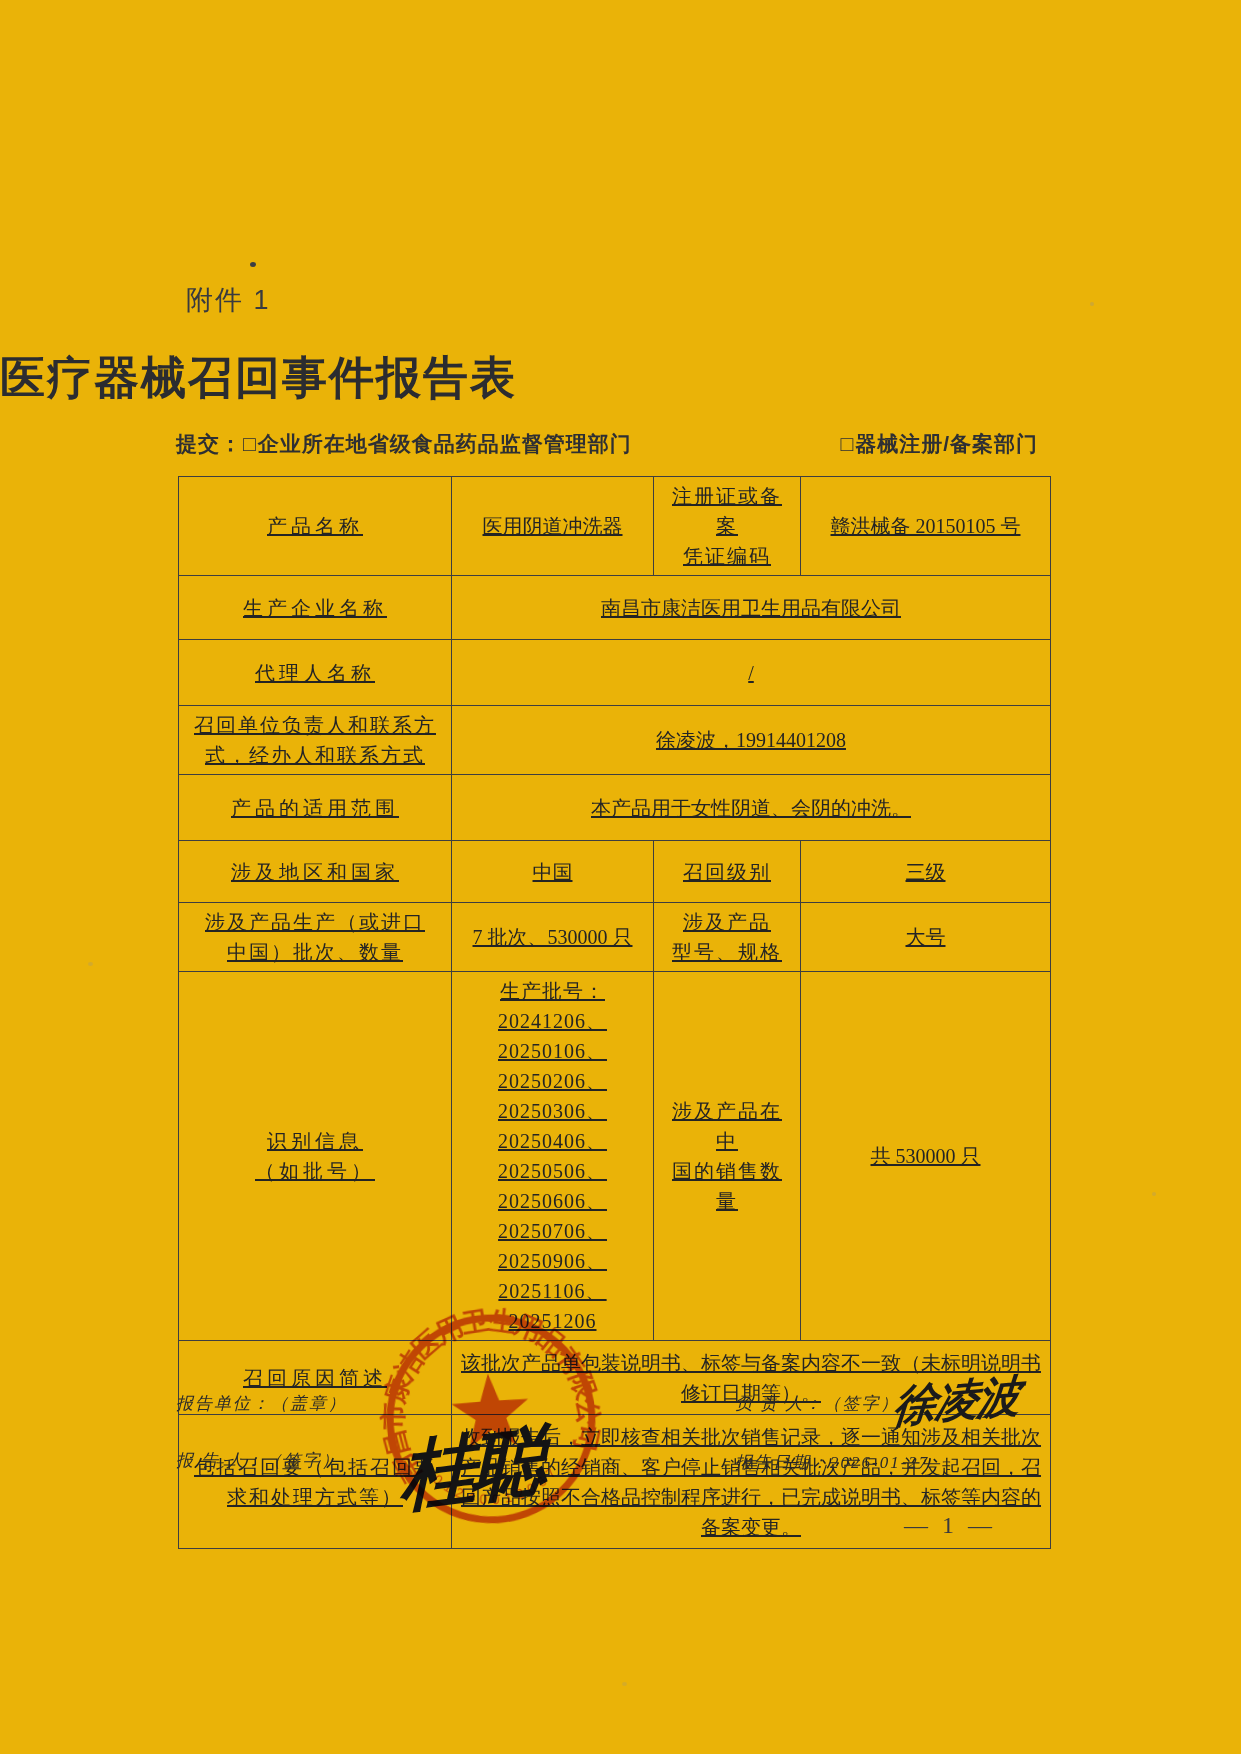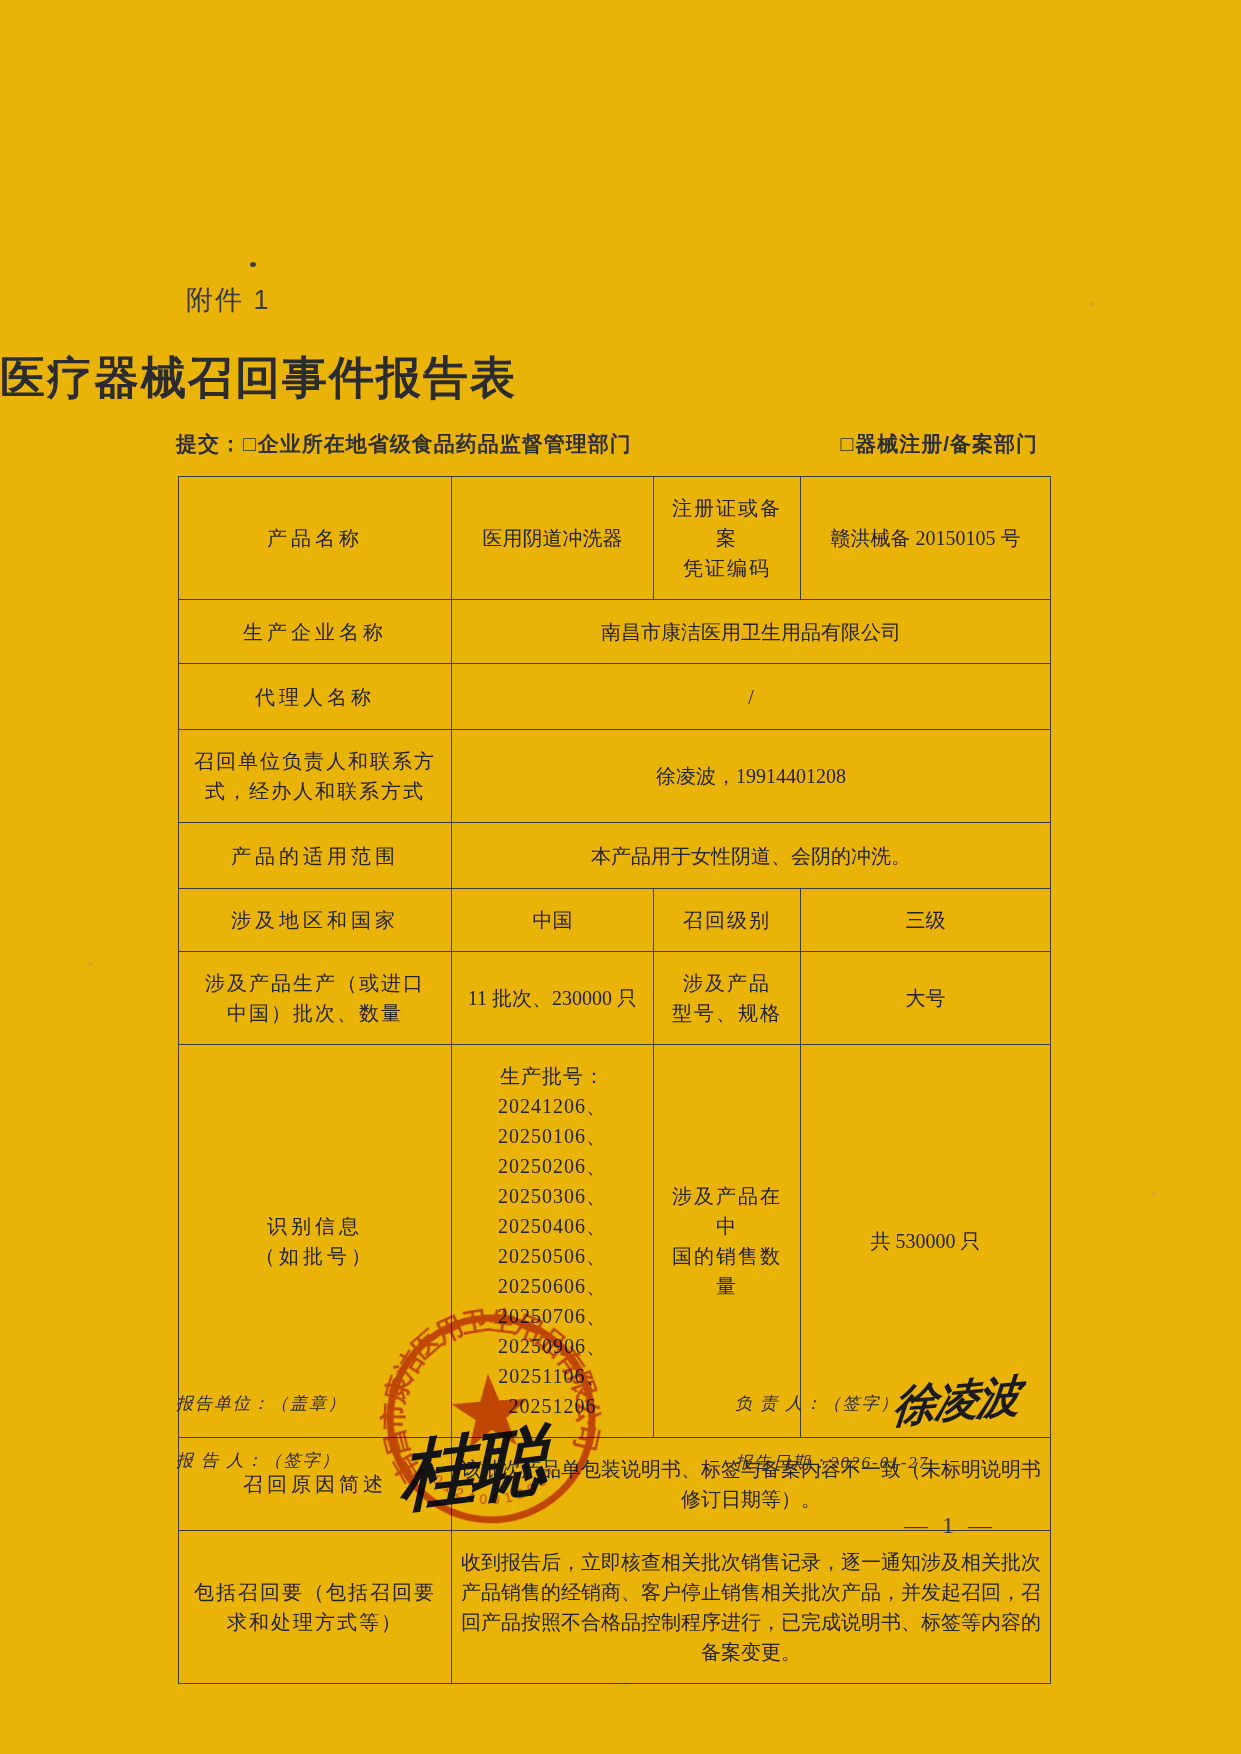--- a/index.html
+++ b/index.html
@@ -33,21 +33,21 @@
   }
   .checkbox-glyph { font-weight:400; padding:0 1px; }
 
   table.report {
     position:absolute; left:178px; top:476px; width:872px;
     border-collapse:collapse; table-layout:fixed;
     font-size:20px; color:#242424;
   }
   table.report td {
     border:1px solid #3e3e40; vertical-align:middle;
-    text-align:center; padding:16px 8px; line-height:30px;
+    text-align:center; padding:4px 8px; line-height:30px;text-decoration:underline;
   }
   td.lbl   { letter-spacing:4px; }
   td.lbl2  { letter-spacing:2px; }
   td.pre   { white-space:pre-line; }
   td.left  { text-align:left; padding-left:14px; }
   td.batch { text-align:left; padding-left:13px; line-height:37.5px; letter-spacing:1px; }
   td.para2 { line-height:37px; padding-right:12px; }
   td.para4 { line-height:33.5px; padding-right:10px; }
   tr.r1{height:62px} tr.r2{height:64px} tr.r3{height:66px} tr.r4{height:64px}
   tr.r5{height:66px} tr.r6{height:62px} tr.r7{height:66px} tr.r8{height:224px}
@@ -143,21 +143,21 @@
     </tr>
     <tr class="r6">
       <td class="lbl">涉及地区和国家</td>
       <td>中国</td>
       <td class="lbl2">召回级别</td>
       <td>三级</td>
     </tr>
     <tr class="r7">
       <td class="lbl2 pre">涉及产品生产（或进口
 中国）批次、数量</td>
-      <td>11 批次、230000 只</td>
+      <td>7 批次、530000 只</td>
       <td class="lbl2 pre">涉及产品
 型号、规格</td>
       <td>大号</td>
     </tr>
     <tr class="r8">
       <td class="lbl pre">识别信息
 （如批号）</td>
       <td class="batch pre">生产批号：20241206、
 20250106、20250206、
 20250306、20250406、

